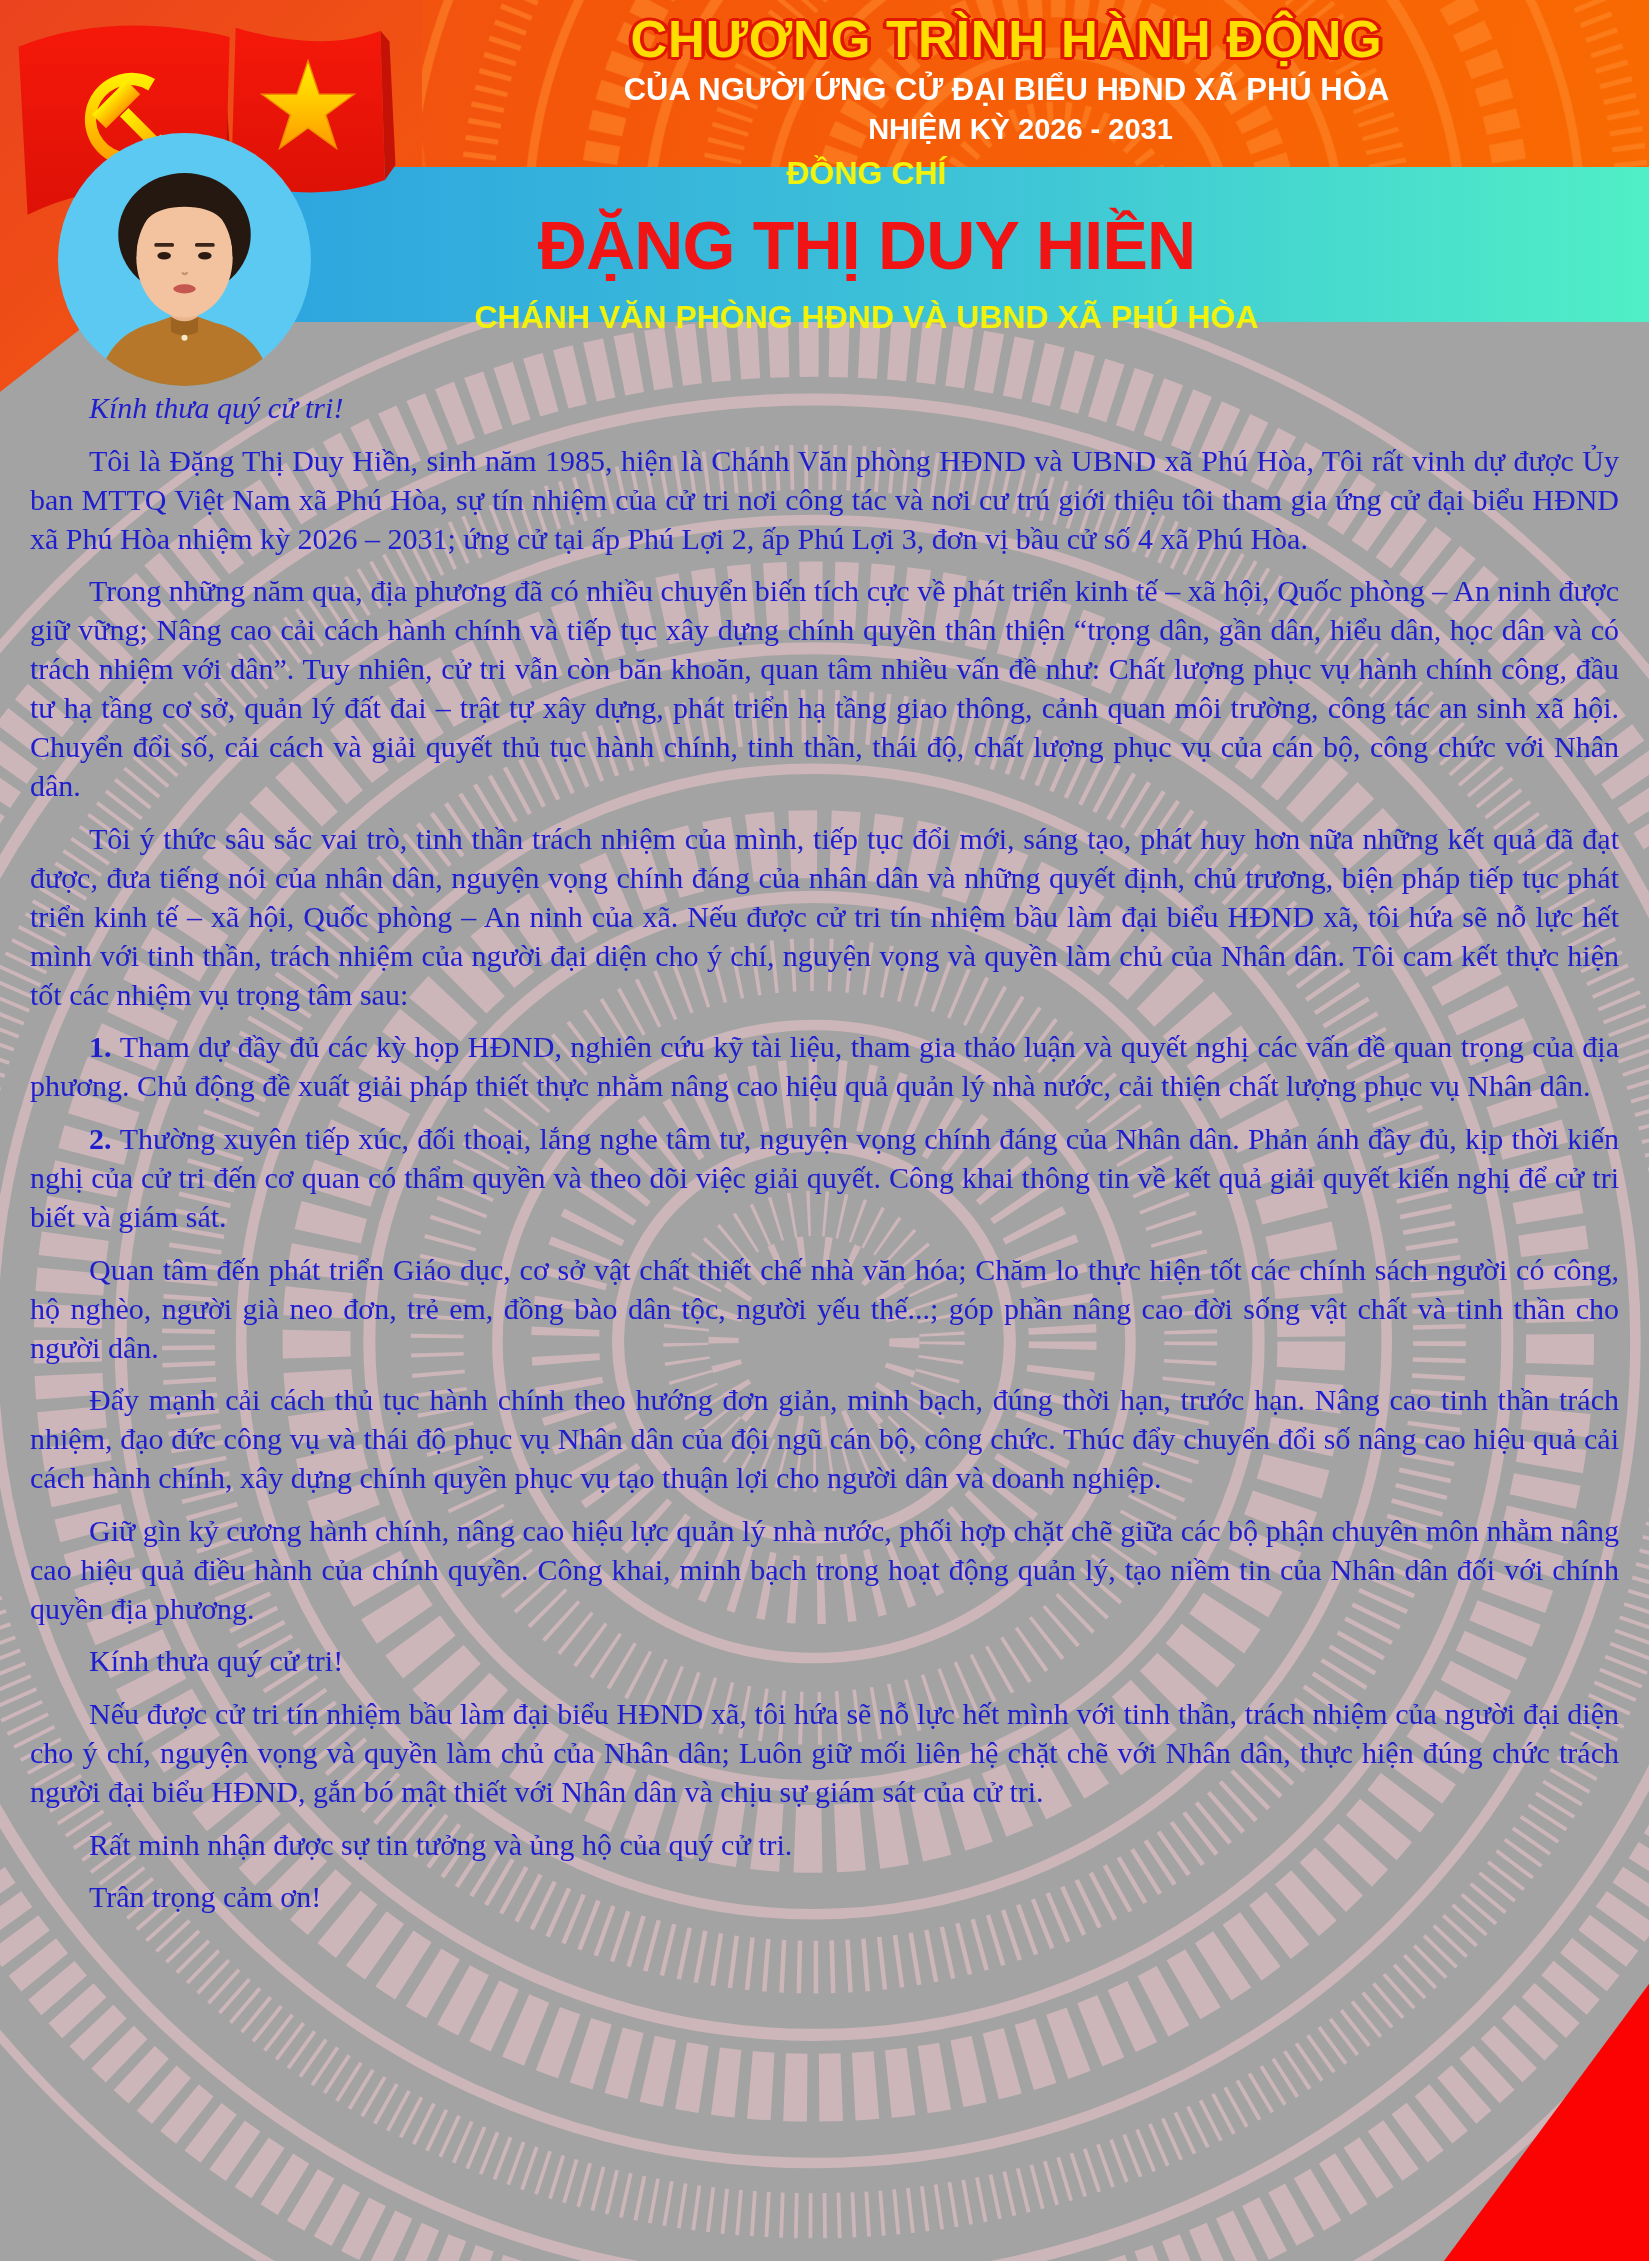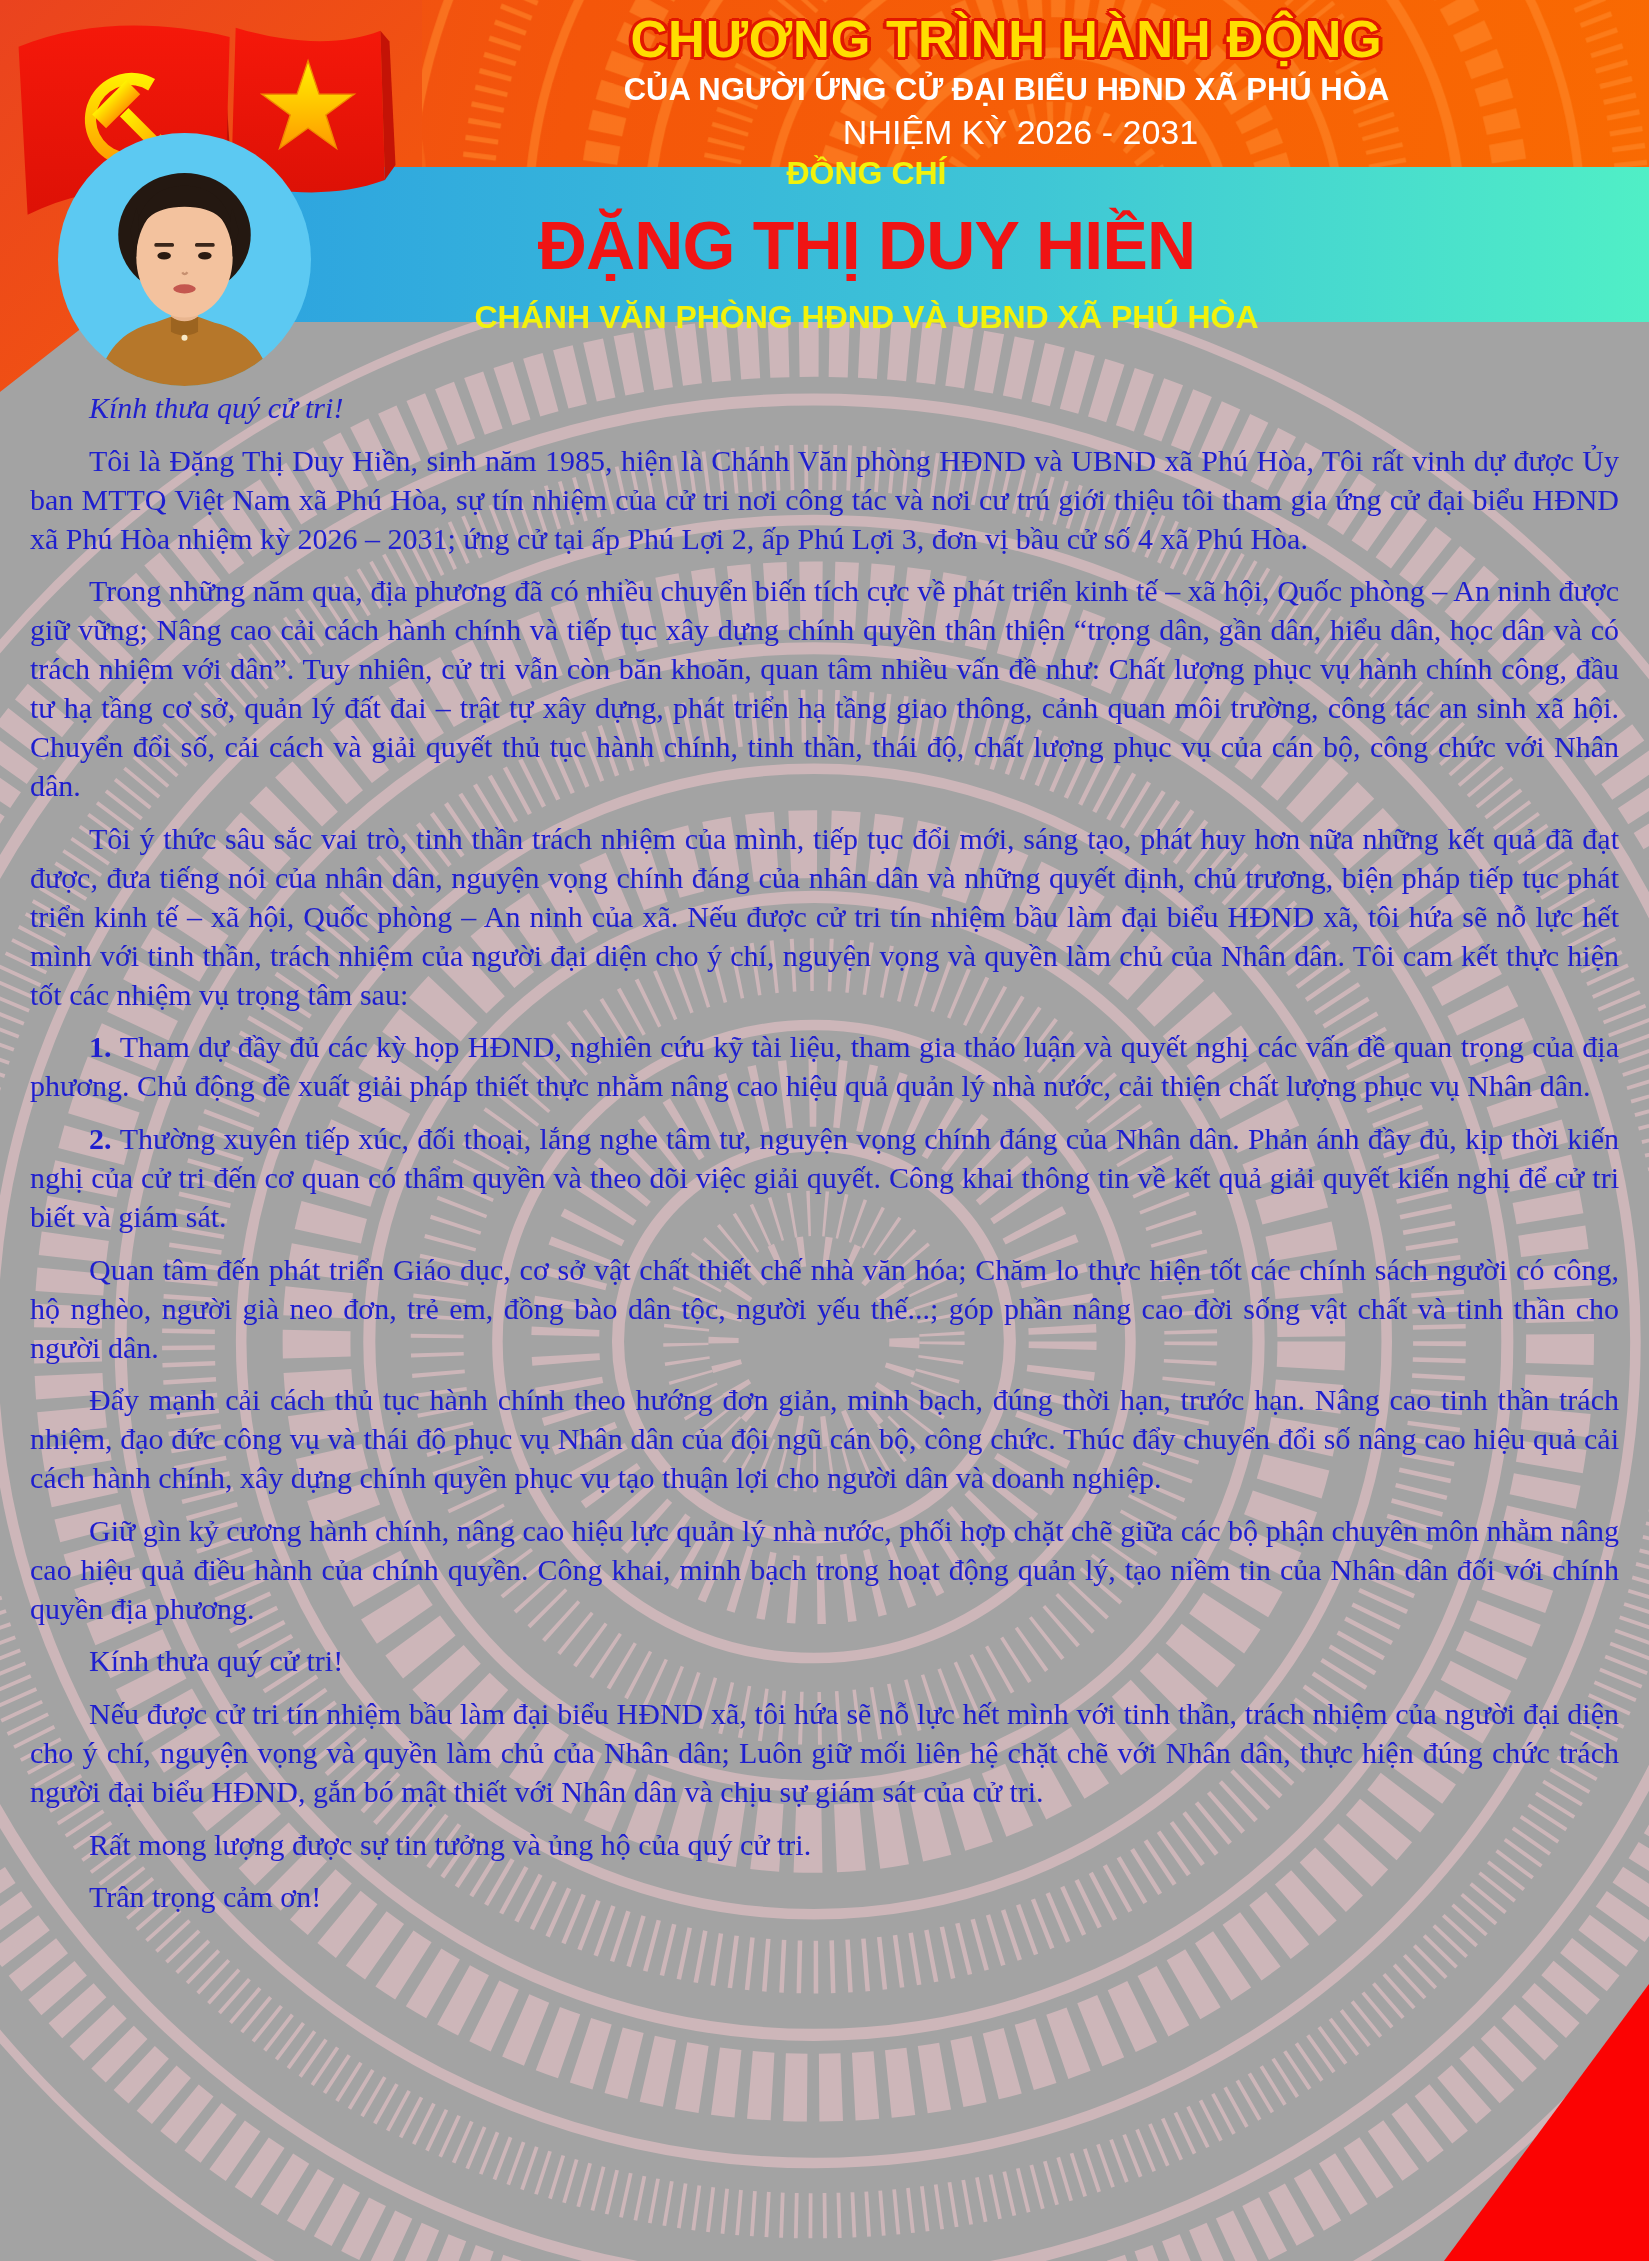--- a/index.html
+++ b/index.html
@@ -34,21 +34,21 @@
   }
   #program-title{
     font-size:51px;font-weight:bold;letter-spacing:0.8px;line-height:1;
     color:#FFDD00;
     text-shadow:
       -3px 0 0 #E11800, 3px 0 0 #E11800, 0 -3px 0 #E11800, 0 3px 0 #E11800,
       -2.3px -2.3px 0 #E11800, 2.3px -2.3px 0 #E11800, -2.3px 2.3px 0 #E11800, 2.3px 2.3px 0 #E11800,
       -3.8px 1.5px 0 #E11800, 3.8px -1.5px 0 #E11800;
   }
   #program-subtitle{font-size:31px;font-weight:bold;color:#FFFFFF;line-height:1.05;}
-  #term-label{font-size:34px;font-weight:normal;color:#FFFFFF;line-height:1;margin-left:28px;}
+  #term-label{font-size:29px;font-weight:bold;color:#FFFFFF;line-height:1;margin-left:28px;}
   
   #candidate-band{
     position:absolute;left:279px;top:167px;width:1370px;height:155px;
     background:linear-gradient(90deg,#2EA5DF 0%,#3FC6D6 55%,#50EFC6 100%);
     z-index:2;
   }
   #candidate-text{
     position:absolute;left:45px;top:0;width:1085px;height:100%;
     display:flex;flex-direction:column;align-items:center;justify-content:center;gap:22px;
     text-align:center;font-family:"Liberation Sans", sans-serif;
@@ -198,20 +198,20 @@
     <p><span>Tôi là Đặng Thị Duy Hiền, sinh năm 1985, hiện là Chánh Văn phòng HĐND và UBND xã Phú Hòa, Tôi rất vinh dự được Ủy ban MTTQ Việt Nam xã Phú Hòa, sự tín nhiệm của cử tri nơi công tác và nơi cư trú giới thiệu tôi tham gia ứng cử đại biểu HĐND xã Phú Hòa nhiệm kỳ 2026 – 2031; ứng cử tại ấp Phú Lợi 2, ấp Phú Lợi 3, đơn vị bầu cử số 4 xã Phú Hòa.</span></p>
     <p><span>Trong những năm qua, địa phương đã có nhiều chuyển biến tích cực về phát triển kinh tế – xã hội, Quốc phòng – An ninh được giữ vững; Nâng cao cải cách hành chính và tiếp tục xây dựng chính quyền thân thiện “trọng dân, gần dân, hiểu dân, học dân và có trách nhiệm với dân”. Tuy nhiên, cử tri vẫn còn băn khoăn, quan tâm nhiều vấn đề như: Chất lượng phục vụ hành chính công, đầu tư hạ tầng cơ sở, quản lý đất đai – trật tự xây dựng, phát triển hạ tầng giao thông, cảnh quan môi trường, công tác an sinh xã hội. Chuyển đổi số, cải cách và giải quyết thủ tục hành chính, tinh thần, thái độ, chất lượng phục vụ của cán bộ, công chức với Nhân dân.</span></p>
     <p><span>Tôi ý thức sâu sắc vai trò, tinh thần trách nhiệm của mình, tiếp tục đổi mới, sáng tạo, phát huy hơn nữa những kết quả đã đạt được, đưa tiếng nói của nhân dân, nguyện vọng chính đáng của nhân dân và những quyết định, chủ trương, biện pháp tiếp tục phát triển kinh tế – xã hội, Quốc phòng – An ninh của xã. Nếu được cử tri tín nhiệm bầu làm đại biểu HĐND xã, tôi hứa sẽ nỗ lực hết mình với tinh thần, trách nhiệm của người đại diện cho ý chí, nguyện vọng và quyền làm chủ của Nhân dân. Tôi cam kết thực hiện tốt các nhiệm vụ trọng tâm sau:</span></p>
     <p><b class="lead">1.</b><span>Tham dự đầy đủ các kỳ họp HĐND, nghiên cứu kỹ tài liệu, tham gia thảo luận và quyết nghị các vấn đề quan trọng của địa phương. Chủ động đề xuất giải pháp thiết thực nhằm nâng cao hiệu quả quản lý nhà nước, cải thiện chất lượng phục vụ Nhân dân.</span></p>
     <p><b class="lead">2.</b><span>Thường xuyên tiếp xúc, đối thoại, lắng nghe tâm tư, nguyện vọng chính đáng của Nhân dân. Phản ánh đầy đủ, kịp thời kiến nghị của cử tri đến cơ quan có thẩm quyền và theo dõi việc giải quyết. Công khai thông tin về kết quả giải quyết kiến nghị để cử tri biết và giám sát.</span></p>
     <p><span>Quan tâm đến phát triển Giáo dục, cơ sở vật chất thiết chế nhà văn hóa; Chăm lo thực hiện tốt các chính sách người có công, hộ nghèo, người già neo đơn, trẻ em, đồng bào dân tộc, người yếu thế...; góp phần nâng cao đời sống vật chất và tinh thần cho người dân.</span></p>
     <p><span>Đẩy mạnh cải cách thủ tục hành chính theo hướng đơn giản, minh bạch, đúng thời hạn, trước hạn. Nâng cao tinh thần trách nhiệm, đạo đức công vụ và thái độ phục vụ Nhân dân của đội ngũ cán bộ, công chức. Thúc đẩy chuyển đổi số nâng cao hiệu quả cải cách hành chính, xây dựng chính quyền phục vụ tạo thuận lợi cho người dân và doanh nghiệp.</span></p>
     <p><span>Giữ gìn kỷ cương hành chính, nâng cao hiệu lực quản lý nhà nước, phối hợp chặt chẽ giữa các bộ phận chuyên môn nhằm nâng cao hiệu quả điều hành của chính quyền. Công khai, minh bạch trong hoạt động quản lý, tạo niềm tin của Nhân dân đối với chính quyền địa phương.</span></p>
     <p class="salute"><span>Kính thưa quý cử tri!</span></p>
     <p><span>Nếu được cử tri tín nhiệm bầu làm đại biểu HĐND xã, tôi hứa sẽ nỗ lực hết mình với tinh thần, trách nhiệm của người đại diện cho ý chí, nguyện vọng và quyền làm chủ của Nhân dân; Luôn giữ mối liên hệ chặt chẽ với Nhân dân, thực hiện đúng chức trách người đại biểu HĐND, gắn bó mật thiết với Nhân dân và chịu sự giám sát của cử tri.</span></p>
-    <p><span>Rất mong lượng được sự tin tưởng và ủng hộ của quý cử tri.</span></p>
+    <p><span>Rất minh nhận được sự tin tưởng và ủng hộ của quý cử tri.</span></p>
     <p><span>Trân trọng cảm ơn!</span></p>
   </div>
 
   <div id="corner-triangle"></div>
 
 </div>
 
 
 </body></html>

